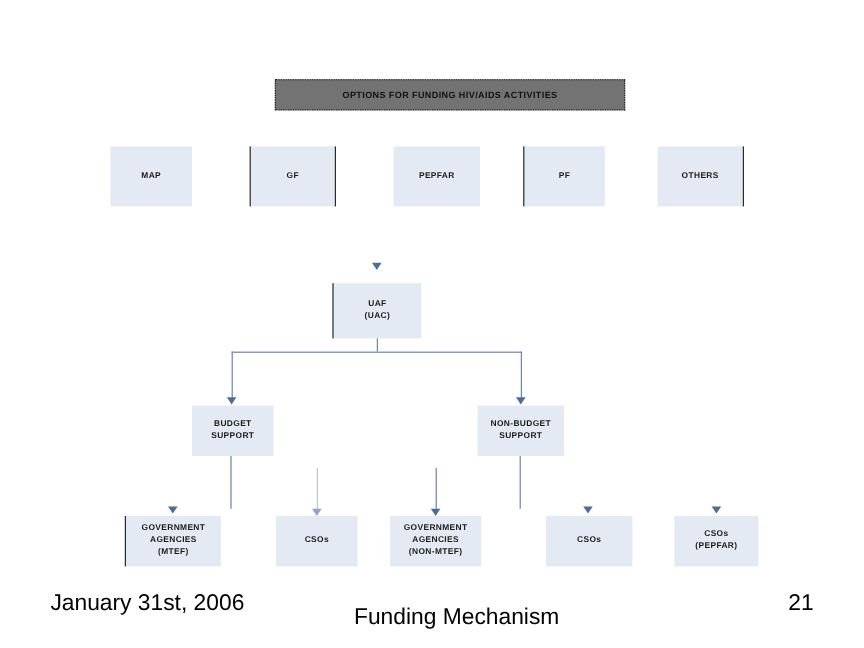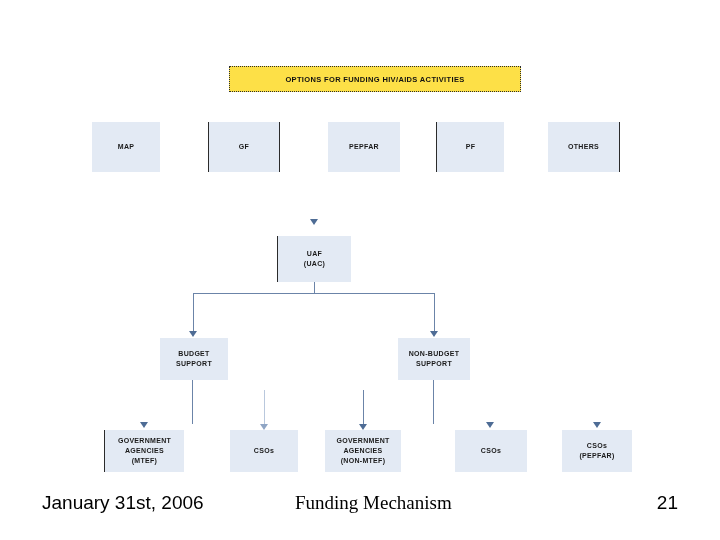--- a/index.html
+++ b/index.html
@@ -22,21 +22,21 @@
   }
 
   
   .title-box {
     position: absolute;
     left: 229px;
     top: 66px;
     width: 292px;
     height: 26px;
     border: 1px dotted #2b2b2b;
-    background: #fde047;
+    background: #737373;
     display: flex;
     align-items: center;
     justify-content: center;
     box-sizing: border-box;
   }
   .title-box .t {
     font-size: 7.5px;
     font-weight: bold;
     letter-spacing: 0.35px;
     color: #111111;
@@ -95,21 +95,21 @@
     width: 720px;
     height: 26px;
   }
   .footer span {
     position: absolute;
     font-size: 19px;
     color: #000000;
     white-space: nowrap;
   }
   .f-date  { left: 42px;  top: 0; }
-  .f-title { left: 295px; top: 0; font-family: Liberation Serif, serif; }
+  .f-title { left: 295px; top: 12px; }
   .f-page  { right: 42px; top: 0; }
 </style>
 </head>
 <body>
 
 <div id="slide">
 
   <div class="title-box">
     <span class="t">OPTIONS FOR FUNDING HIV/AIDS ACTIVITIES</span>
   </div>

